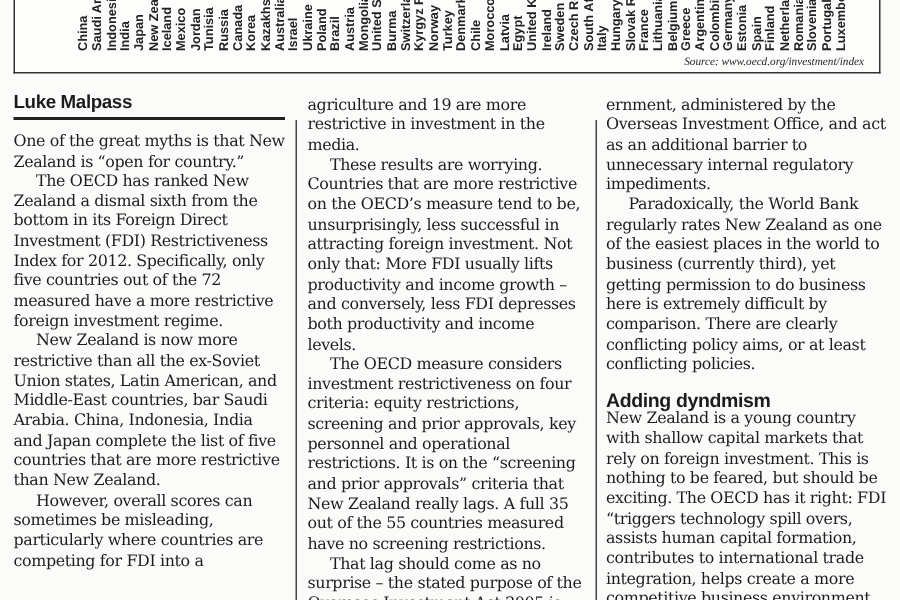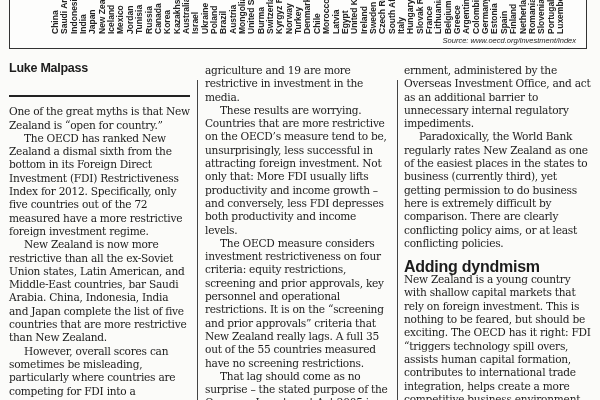--- a/index.html
+++ b/index.html
@@ -22,39 +22,39 @@
   .clabel {
     position:absolute; bottom:0;
     transform-origin:left bottom;
     transform:rotate(-90deg);
     font-family:"Liberation Sans", sans-serif;
     font-size:8.5px; font-weight:bold; white-space:nowrap;
     color:#222; line-height:9px;
   }
   .source {
     position:absolute; right:10px; bottom:3px;
-    font-family:Liberation Sans, sans-serif;
+    font-family:Liberation Serif, serif;
     font-style:italic; font-size:7.5px; color:#222;margin-left:24px;
   }
   .col {
     position:absolute; top:62px; font-size:10.6px; line-height:13.3px;
     text-align:left; letter-spacing:-0.25px;
   }
   .col1 { left:9px; width:181px; }
   .col2 { left:205px; width:186px; top:64px; }
   .col3 { left:404px; width:190px; top:64px; }
   .divider { position:absolute; top:80px; width:1px; height:330px; background:#444; }
   .byline {
     font-family:"Liberation Sans", sans-serif; font-weight:bold;
-    font-size:12.5px; padding-bottom:20px;
+    font-size:12.5px; padding-bottom:3px;
     border-bottom:2px solid #222; margin-bottom:8px;
   }
   .subhead {
     font-family:"Liberation Sans", sans-serif; font-weight:bold;
-    font-size:16px; margin-top:10px; line-height:13px;
+    font-size:13px; margin-top:10px; line-height:13px;
   }
   p { margin:0; text-indent:15px; }
   p.first { text-indent:0; }
 </style>
 </head>
 <body>
 
 <div class="chart-box">
   <div class="labels" id="labels">
       <span class="clabel" style="left: 10px;">China</span>
@@ -130,17 +130,17 @@
   <p class="first">agriculture and 19 are more restrictive in investment in the media.</p>
   <p>These results are worrying. Countries that are more restrictive on the OECD’s measure tend to be, unsurprisingly, less successful in attracting foreign investment. Not only that: More FDI usually lifts productivity and income growth – and conversely, less FDI depresses both productivity and income levels.</p>
   <p>The OECD measure considers investment restrictiveness on four criteria: equity restrictions, screening and prior approvals, key personnel and operational restrictions. It is on the “screening and prior approvals” criteria that New Zealand really lags. A full 35 out of the 55 countries measured have no screening restrictions.</p>
   <p>That lag should come as no surprise – the stated purpose of the Overseas Investment Act 2005 is “to acknowledge that it is a privilege for overseas persons to own or control sensitive New Zealand assets.”</p>
 </div>
 
 <div class="divider" style="left:397px"></div>
 
 <div class="col col3">
   <p class="first">ernment, administered by the Overseas Investment Office, and act as an additional barrier to unnecessary internal regulatory impediments.</p>
-  <p>Paradoxically, the World Bank regularly rates New Zealand as one of the easiest places in the states to business (currently third), yet getting permission to do business here is extremely difficult by comparison. There are clearly conflicting policy aims, or at least conflicting policies.</p>
+  <p>Paradoxically, the World Bank regularly rates New Zealand as one of the easiest places in the world to business (currently third), yet getting permission to do business here is extremely difficult by comparison. There are clearly conflicting policy aims, or at least conflicting policies.</p>
   <div class="subhead">Adding dyndmism</div>
   <p class="first">New Zealand is a young country with shallow capital markets that rely on foreign investment. This is nothing to be feared, but should be exciting. The OECD has it right: FDI “triggers technology spill overs, assists human capital formation, contributes to international trade integration, helps create a more competitive business environment and enhances enterprise development.”</p>
 
 </div>
 
 </body></html>

